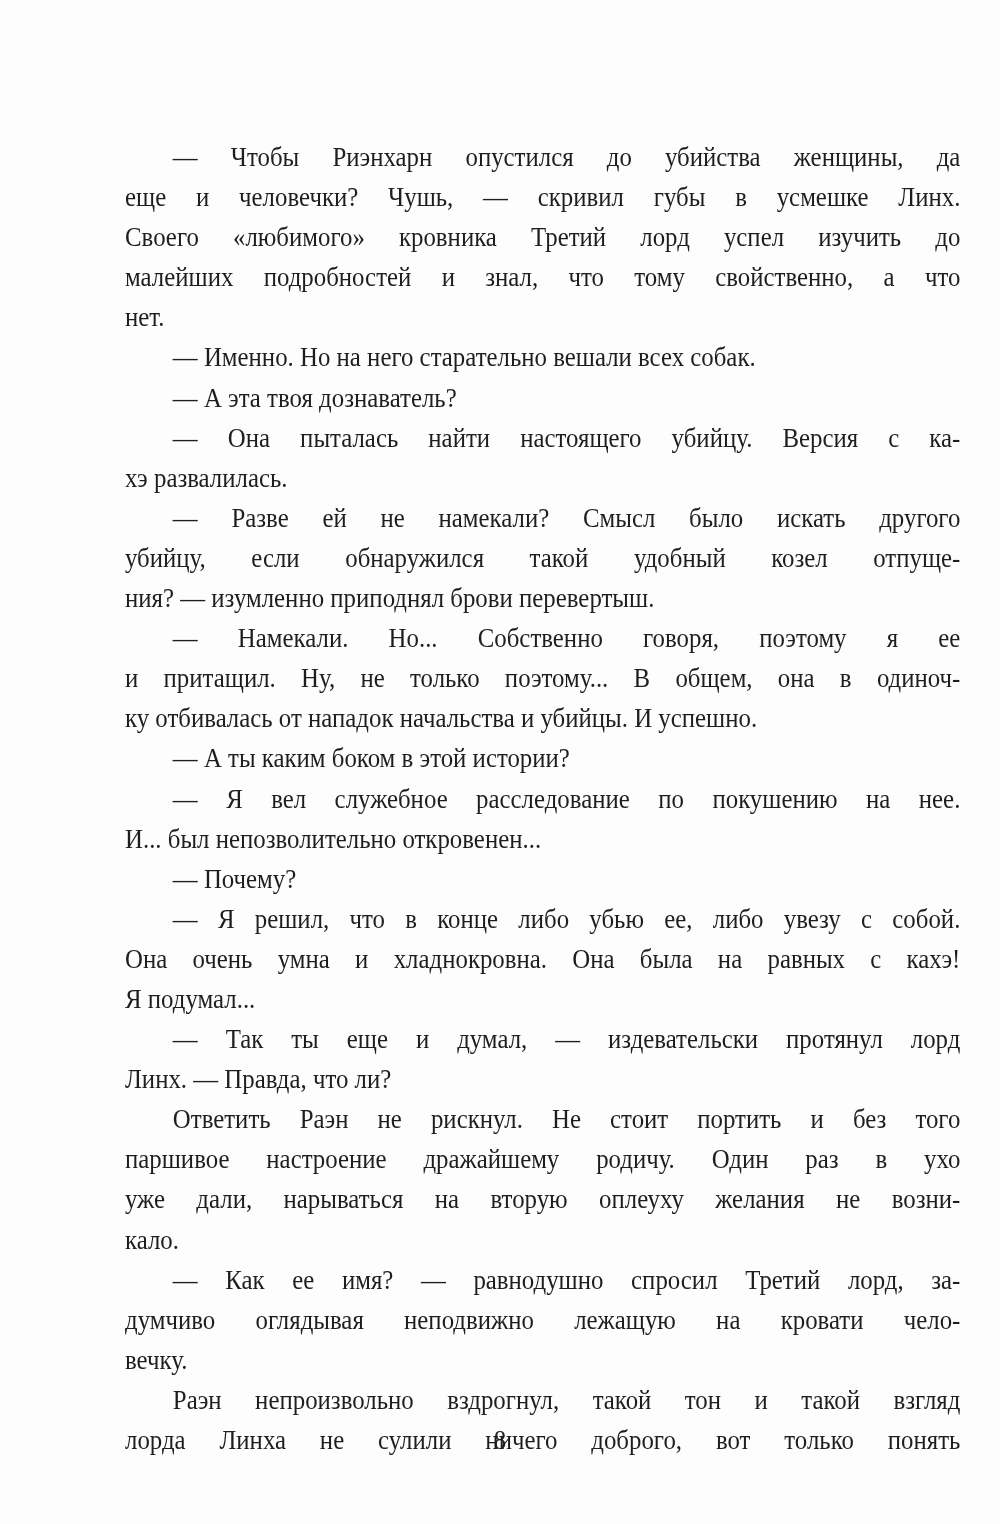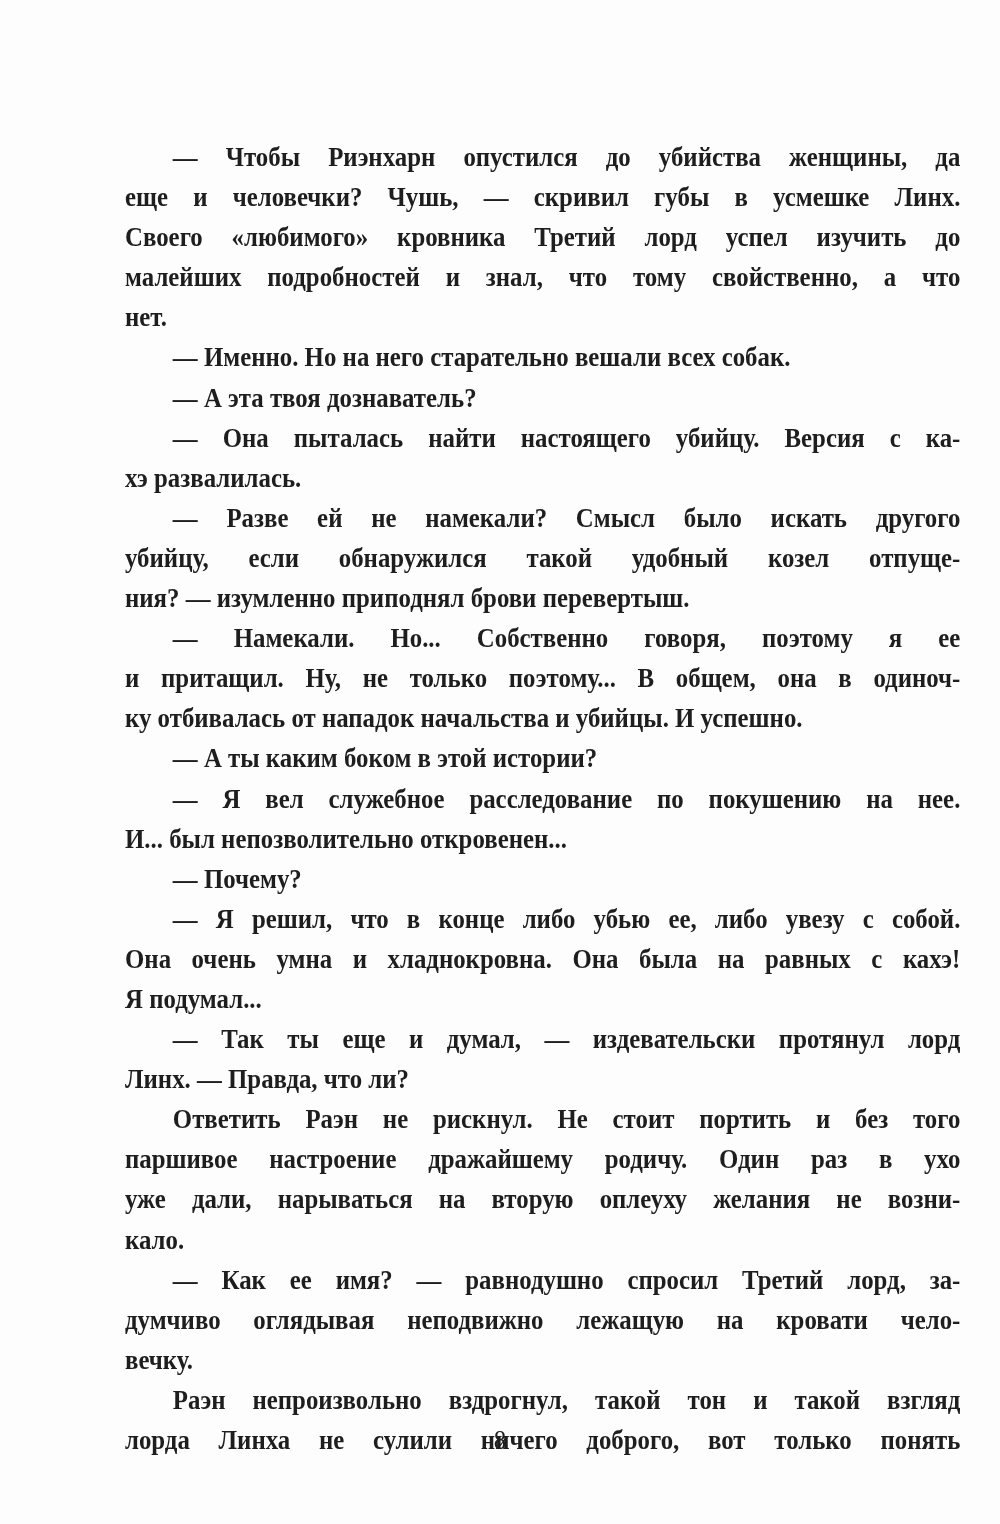--- a/index.html
+++ b/index.html
@@ -10,21 +10,20 @@
     position: relative;
     overflow: hidden;
     font-family: "Liberation Serif", "DejaVu Serif", serif;
     color: #1e1e1e;
   }
   .page-text {
     position: absolute;
     left: 125px;
     top: 137px;
     width: 836px;
-    font-weight: bold;
   }
   .line {
     display: block;
     height: 40.1px;
     line-height: 40.1px;
     font-size: 27px;
     white-space: nowrap;
     text-align: justify;
     text-align-last: justify;
     transform: scaleX(0.92);

